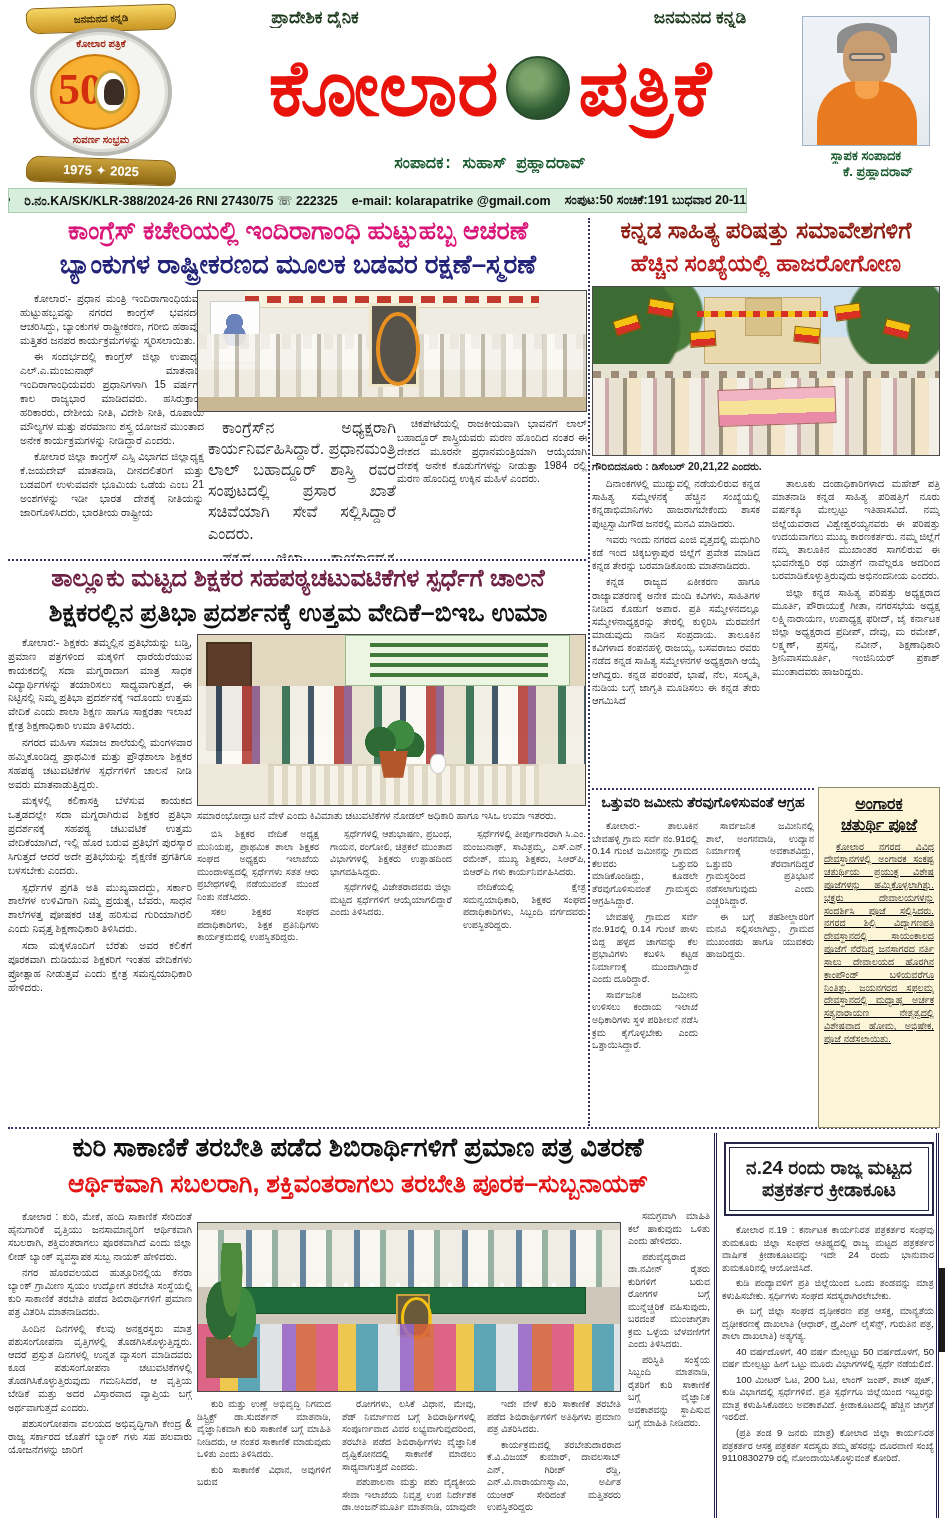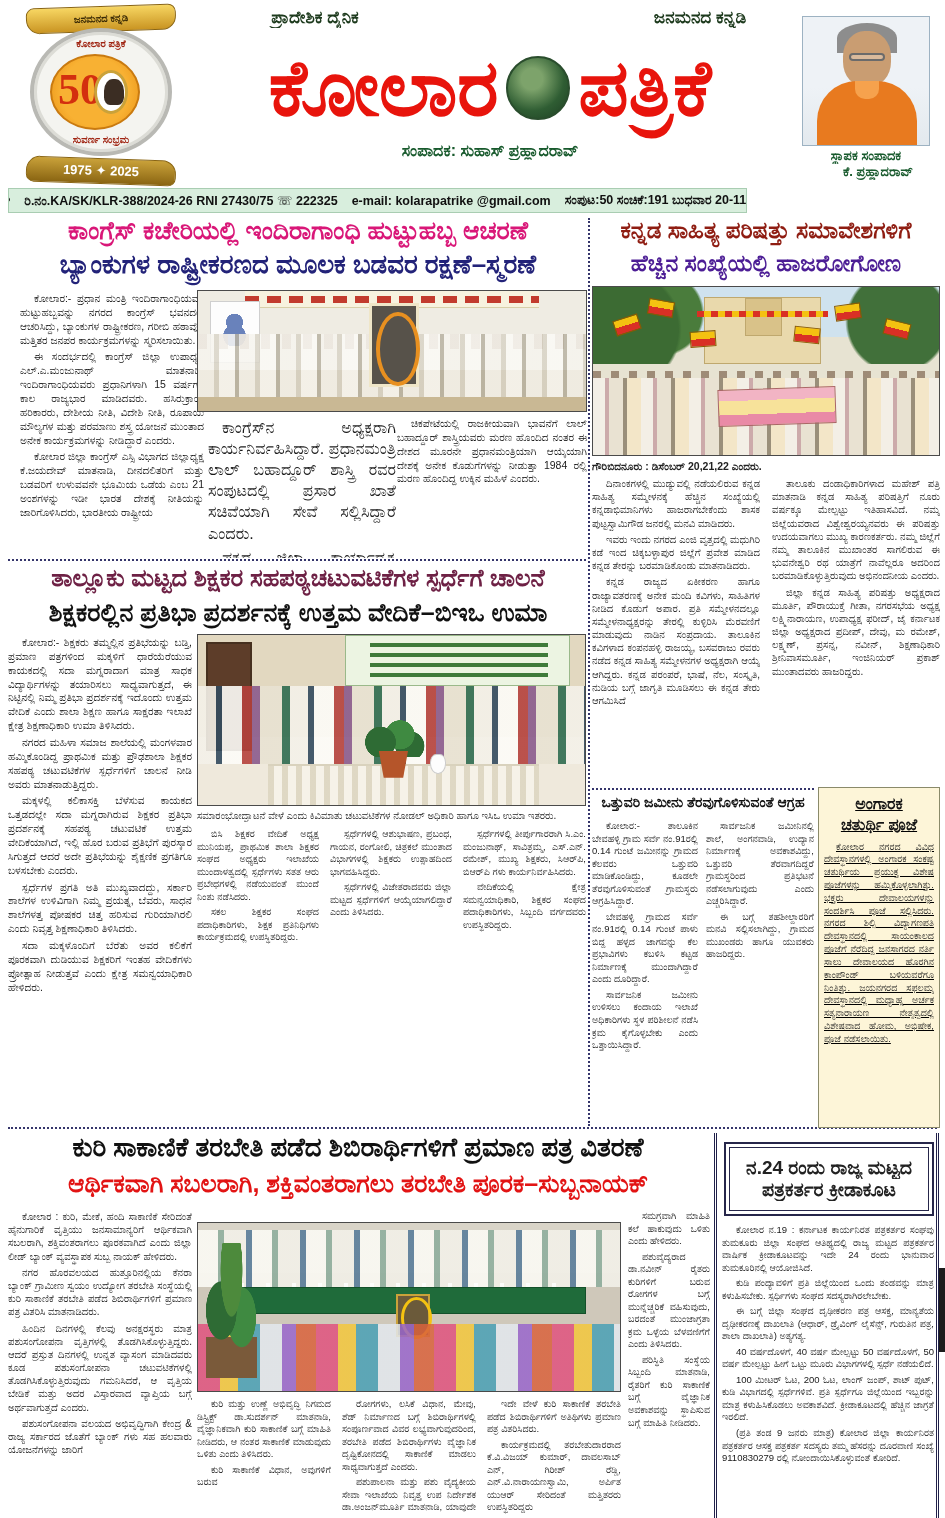--- a/index.html
+++ b/index.html
@@ -149,21 +149,21 @@
 
   <div class="abs tagline" style="left:205px;top:8px;width:220px;">ಪ್ರಾದೇಶಿಕ ದೈನಿಕ</div>
   <div class="abs tagline" style="left:590px;top:8px;width:220px;">ಜನಮನದ ಕನ್ನಡಿ</div>
 
   <div class="abs title-row" style="left:190px;top:26px;width:600px;height:124px;">
     <span class="title-word">ಕೋಲಾರ</span>
     <span class="title-emblem"></span>
     <span class="title-word">ಪತ್ರಿಕೆ</span>
   </div>
 
-  <div class="abs editor-line" style="left:290px;top:142px;width:400px;">ಸಂಪಾದಕ: ಸುಹಾಸ್ ಪ್ರಹ್ಲಾದರಾವ್</div>
+  <div class="abs editor-line" style="left:290px;top:154px;width:400px;font-family:Liberation Mono, monospace;">ಸಂಪಾದಕ: ಸುಹಾಸ್ ಪ್ರಹ್ಲಾದರಾವ್</div>
 
   <div class="abs founder-photo" style="left:802px;top:16px;width:128px;height:130px;">
     <div class="f-hair"></div>
     <div class="f-head"></div>
     <div class="f-glasses"></div>
     <div class="f-body"></div>
     <div class="f-collar"></div>
   </div>
   <div class="abs founder-caption" style="left:790px;top:148px;width:152px;">ಸ್ಥಾಪಕ ಸಂಪಾದಕ</div>
   <div class="abs founder-caption" style="left:802px;top:164px;width:152px;">ಕೆ. ಪ್ರಹ್ಲಾದರಾವ್</div>
@@ -202,21 +202,21 @@
 
   <div class="abs col" style="left:208px;top:417px;width:188px;height:141px;font-size:16px;">
       <p>ಕಾಂಗ್ರೆಸ್‌ನ ಅಧ್ಯಕ್ಷರಾಗಿ ಕಾರ್ಯನಿರ್ವಹಿಸಿದ್ದಾರೆ. ಪ್ರಧಾನಮಂತ್ರಿ ಲಾಲ್ ಬಹಾದ್ದೂರ್ ಶಾಸ್ತ್ರಿ ರವರ ಸಂಪುಟದಲ್ಲಿ ಪ್ರಸಾರ ಖಾತೆ ಸಚಿವೆಯಾಗಿ ಸೇವೆ ಸಲ್ಲಿಸಿದ್ದಾರೆ ಎಂದರು.</p>
       <p>ಪಕ್ಷದ ಜಿಲ್ಲಾ ಕಾರ್ಯಾಧ್ಯಕ್ಷ ಊರುಬಾಗಿಲು ಶ್ರೀನಿವಾಸ್ ಮಾತನಾಡಿದರು.</p>
     </div>
   <div class="abs col" style="left:397px;top:417px;width:190px;height:141px;font-size:10.5px;">
       <p>ಚಿಕಪೇಟೆಯಲ್ಲಿ ರಾಜಕೀಯವಾಗಿ ಭಾವನೆಗೆ ಲಾಲ್ ಬಹಾದ್ದೂರ್ ಶಾಸ್ತ್ರಿಯವರು ಮರಣ ಹೊಂದಿದ ನಂತರ ಈ ದೇಶದ ಮೂರನೇ ಪ್ರಧಾನಮಂತ್ರಿಯಾಗಿ ಆಯ್ಕೆಯಾಗಿ ದೇಶಕ್ಕೆ ಅನೇಕ ಕೊಡುಗೆಗಳನ್ನು ನೀಡುತ್ತಾ 1984 ರಲ್ಲಿ ಮರಣ ಹೊಂದಿದ್ದ ಉಕ್ಕಿನ ಮಹಿಳೆ ಎಂದರು.</p>
     </div>
 
   <div class="abs hl" style="left:592px;top:217px;width:348px;height:32px;font-size:23px;color:#8f1d12;">ಕನ್ನಡ ಸಾಹಿತ್ಯ ಪರಿಷತ್ತು ಸಮಾವೇಶಗಳಿಗೆ</div>
-  <div class="abs hl" style="left:592px;top:250px;width:348px;height:34px;font-size:23px;color:#4c1d95;">ಹೆಚ್ಚಿನ ಸಂಖ್ಯೆಯಲ್ಲಿ ಹಾಜರೋಗೋಣ</div>
+  <div class="abs hl" style="left:592px;top:250px;width:348px;height:34px;font-size:23px;color:#b91c1c;">ಹೆಚ್ಚಿನ ಸಂಖ್ಯೆಯಲ್ಲಿ ಹಾಜರೋಗೋಣ</div>
 
   <div class="photo ph2" style="left:592px;top:286px;width:348px;height:170px;">
     <div class="p2-trees"></div>
     <div class="p2-building"></div>
     <div class="p2-flagline"></div>
     <div class="kflag" style="left:6%;top:18%;transform:rotate(-18deg);"></div>
     <div class="kflag" style="left:16%;top:8%;transform:rotate(10deg);"></div>
     <div class="kflag" style="left:70%;top:10%;transform:rotate(-8deg);"></div>
     <div class="kflag" style="left:84%;top:20%;transform:rotate(14deg);"></div>
     <div class="kflag" style="left:28%;top:26%;transform:rotate(-4deg);"></div>

